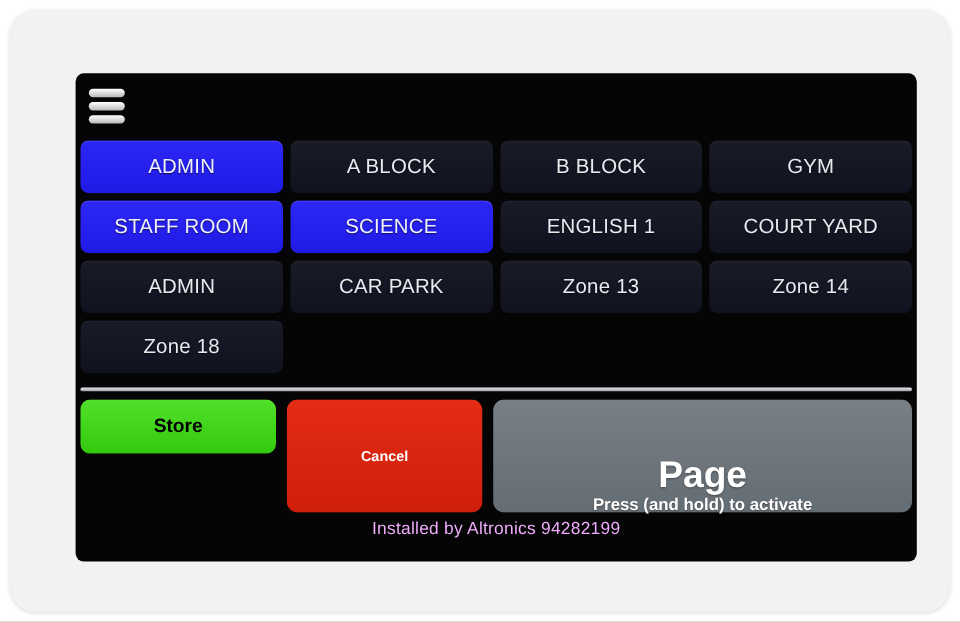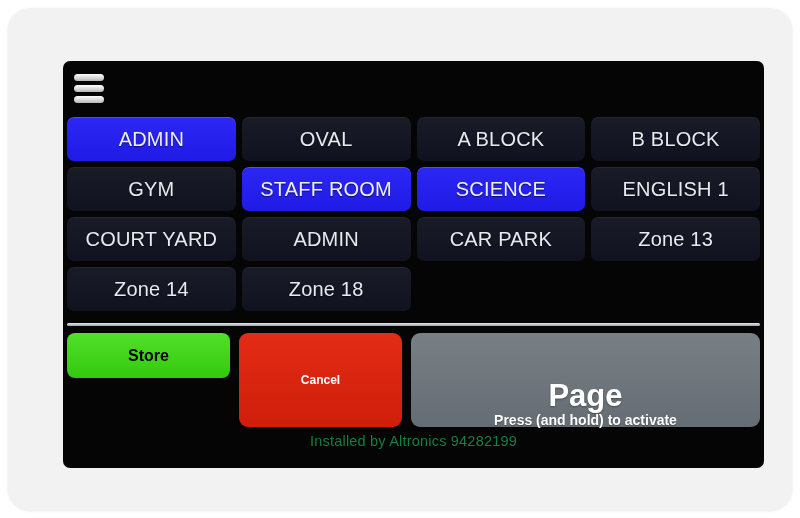--- a/index.html
+++ b/index.html
@@ -69,21 +69,21 @@
     display: grid;
     grid-template-columns: repeat(4, 1fr);
     gap: 6px 6px;
   }
   .zone-btn {
     height: 44px;
     border-radius: 7px;
     display: flex;
     align-items: center;
     justify-content: center;
-    font-size: 20px;
+    font-size: 17px;
     letter-spacing: 0.2px;
     color: #e9eaf0;
     background: #13151f;
     background-image: linear-gradient(180deg,#191b27 0%,#101220 100%);
     box-shadow: inset 0 1px 0 rgba(255,255,255,0.05);
     cursor: pointer;
     text-shadow: 0 1px 1px rgba(0,0,0,0.6);
     user-select: none;
   }
   .zone-btn.selected {
@@ -176,21 +176,21 @@
     text-shadow: 0 1px 1px rgba(0,0,0,0.35);
   }
 
   
   #footer-text {
     position: absolute;
     left: 0;
     top: 372px;
     width: 701px;
     text-align: center;
-    color: #15803d;
+    color: #f0abfc;
     font-size: 14.5px;
     letter-spacing: 0.2px;
     text-shadow: 0 1px 1px rgba(0,0,0,0.6);
   }
 </style>
 </head>
 <body>
 
 <div id="device-frame">
 
@@ -198,23 +198,20 @@
 
     <div id="menu-button">
       <span class="bar"></span>
       <span class="bar"></span>
       <span class="bar"></span>
     </div>
 
     <div id="zone-grid">
       <div class="zone-btn selected">
           <span>ADMIN</span>
-        </div>
-      <div class="zone-btn">
-          <span>OVAL</span>
         </div>
       <div class="zone-btn">
           <span>A BLOCK</span>
         </div>
       <div class="zone-btn">
           <span>B BLOCK</span>
         </div>
 
       <div class="zone-btn">
           <span>GYM</span>

